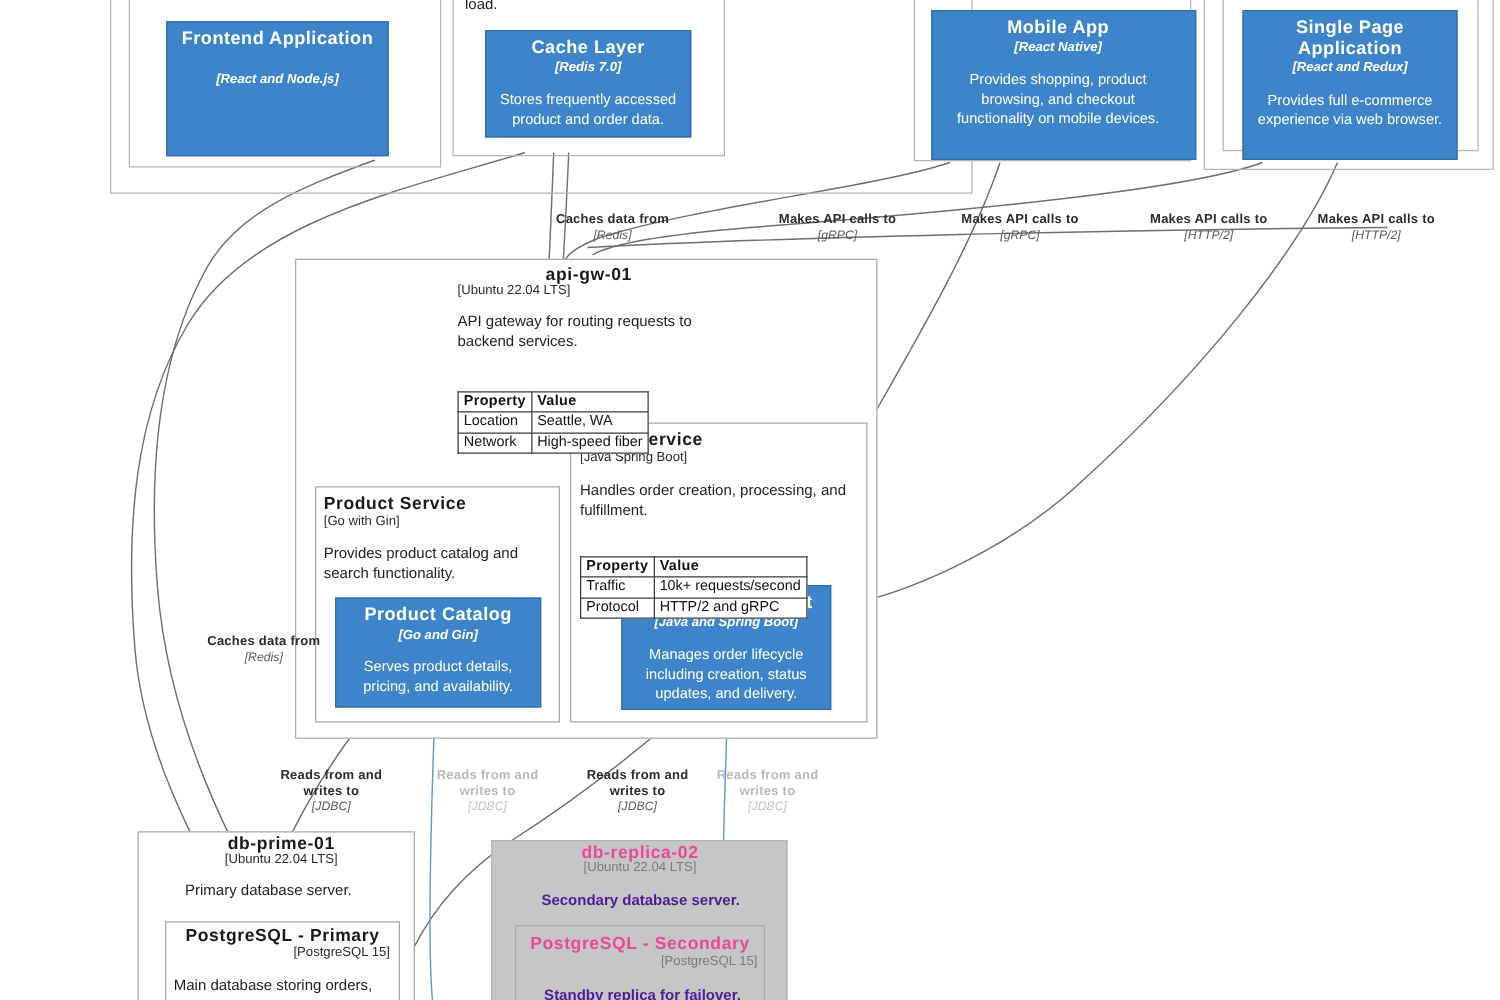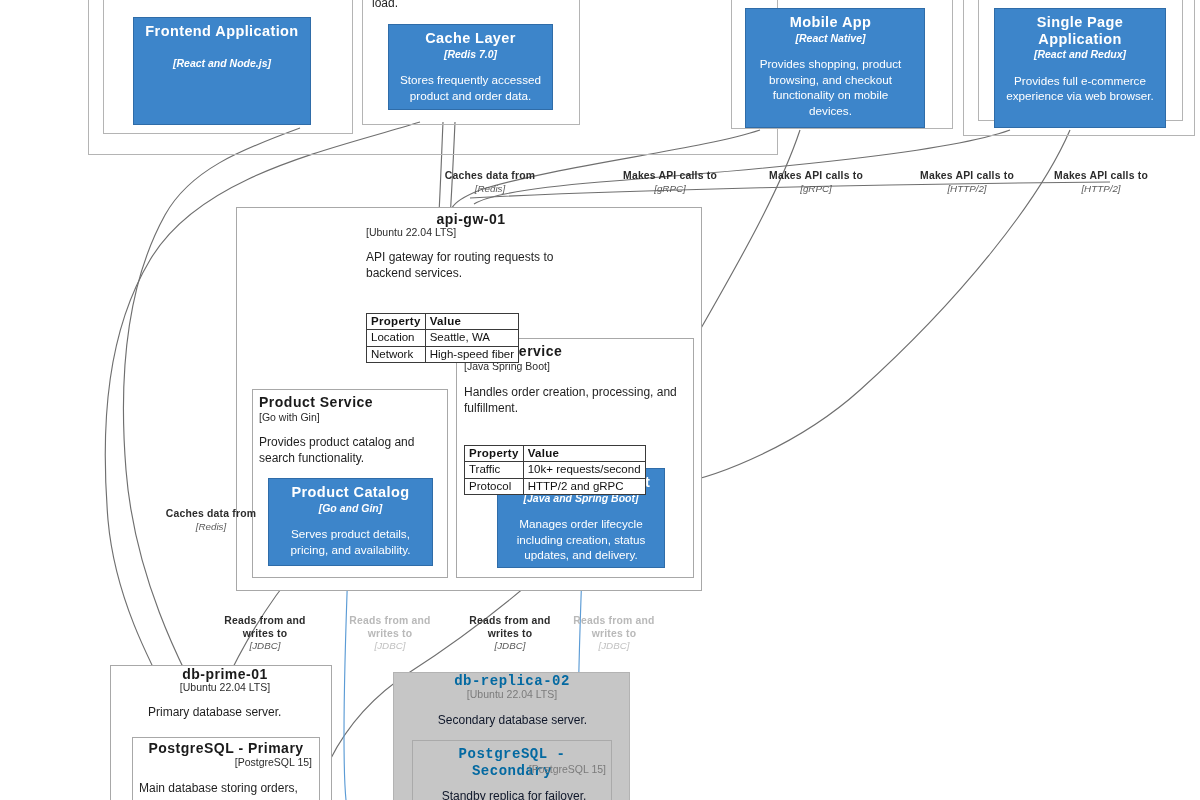--- a/index.html
+++ b/index.html
@@ -28,23 +28,23 @@
         align-items:center;justify-content:flex-start;}
   .blue .n-title{font-size:14.5px;font-weight:bold;letter-spacing:.4px;line-height:1.15;}
   .blue .n-tech{font-size:10.5px;font-style:italic;font-weight:bold;line-height:1.3;margin-top:1px;}
   .blue .n-desc{font-size:11.7px;line-height:1.32;margin-top:11px;}
 
   
   .ntext{position:absolute;z-index:5;color:#1a1a1a;}
   .ntext .h{font-size:14px;font-weight:bold;letter-spacing:.5px;line-height:1.2;}
   .ntext .t{font-size:10.5px;line-height:1.3;color:#2b2b2b;}
   .ntext .d{font-size:12px;line-height:1.35;color:#1f1f1f;}
-  .ntext.grey .h{color:#0369a1;font-family:Liberation Mono, monospace;}
+  .ntext.grey .h{color:#ec4899;}
   .ntext.grey .t{color:#7b7b7b;}
-  .ntext.grey .d{color:#0f172a;}
+  .ntext.grey .d{color:#4c1d95;font-weight:bold;}
   .ctr{text-align:center;}
   .rgt{text-align:right;}
 
   
   table.props{border-collapse:collapse;background:#ffffff;position:absolute;z-index:6;margin-top:32px;}
   table.props th,table.props td{border:1px solid #3a3a3a;padding:0px 4px 1px 4px;
       font-size:11.5px;line-height:1.25;text-align:left;color:#121212;
       white-space:nowrap;background:#ffffff;}
   table.props th{font-weight:bold;letter-spacing:.3px;}
 
@@ -122,21 +122,21 @@
   <div class="box boundary" style="left:362px;top:-70px;width:218px;height:195px;"></div>
   <div class="fragtext" style="left:372px;top:-4px;">load.</div>
 
   <div class="box blue" style="left:388px;top:24px;width:165px;height:86px;padding:5px 6px 0 6px;">
     <div class="n-title">Cache Layer</div>
     <div class="n-tech">[Redis 7.0]</div>
     <div class="n-desc">Stores frequently accessed product and order data.</div>
   </div>
 
   <div class="box boundary" style="left:731px;top:-74px;width:222px;height:203px;"></div>
-  <div class="box blue" style="left:745px;top:8px;width:180px;height:120px;padding:5px 16px 0 7px;">
+  <div class="box blue" style="left:745px;top:8px;width:212px;height:120px;padding:5px 16px 0 7px;">
     <div class="n-title">Mobile App</div>
     <div class="n-tech">[React Native]</div>
     <div class="n-desc">Provides shopping, product browsing, and checkout functionality on mobile devices.</div>
   </div>
 
   <div class="box boundary" style="left:978px;top:-74px;width:205px;height:195px;"></div>
   <div class="box boundary" style="left:963px;top:-86px;width:232px;height:222px;"></div>
   <div class="box blue" style="left:994px;top:8px;width:172px;height:120px;padding:5px 7px 0 7px;">
     <div class="n-title">Single Page Application</div>
     <div class="n-tech">[React and Redux]</div>

